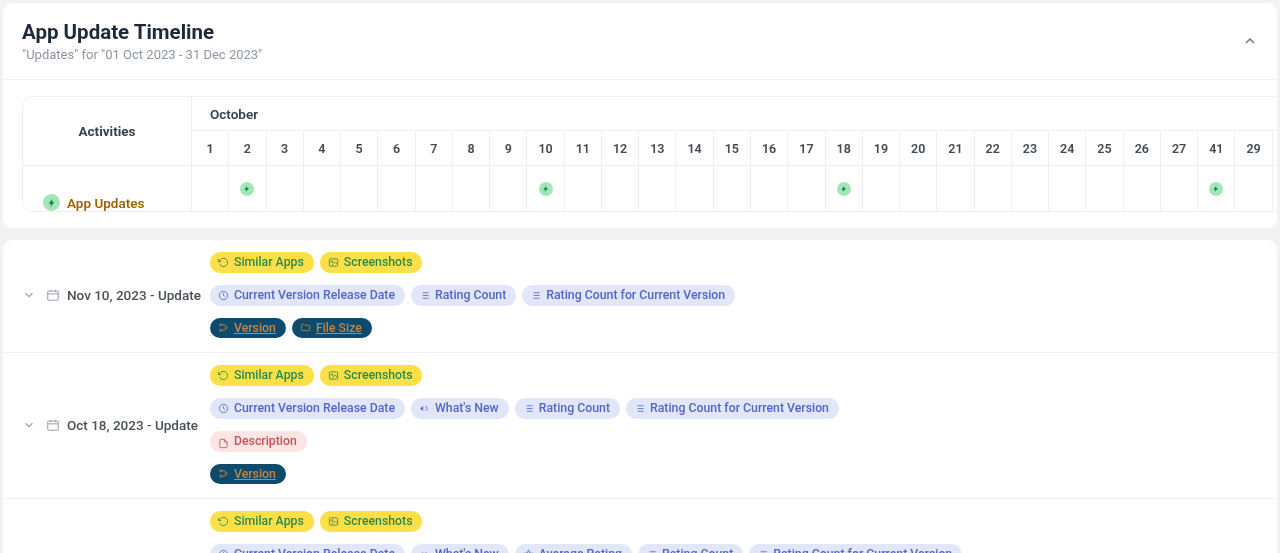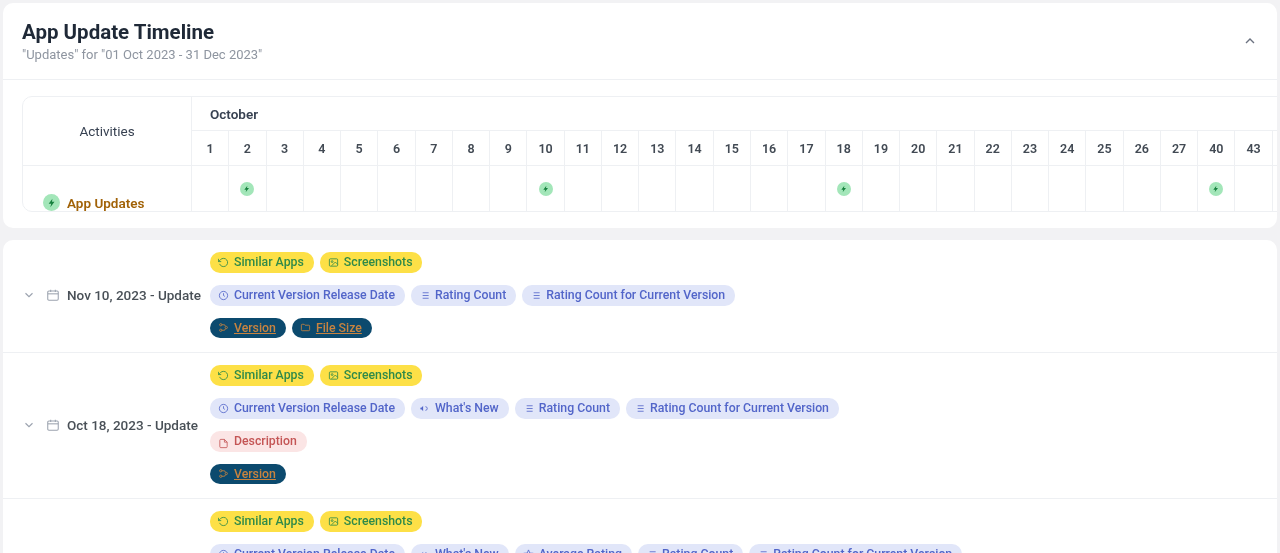--- a/index.html
+++ b/index.html
@@ -8,21 +8,21 @@
     .header { display: flex; justify-content: space-between; align-items: center; padding: 17px 19px 17px 19px; border-bottom: 1px solid #eef0f3; }
     .header-left h1 { font-size: 20.5px; font-weight: 700; color: #1f2937; }
     .header-left .sub { font-size: 13px; color: #8e95a0; margin-top: 3px; }
     .chevron { width: 16px; height: 16px; stroke: #6b7280; stroke-width: 2; fill: none; cursor: pointer; }
 
     .timeline-wrap { padding: 16px 19px; overflow-x: auto; }
     .timeline-wrap::-webkit-scrollbar { height: 5px; }
     .timeline-wrap::-webkit-scrollbar-thumb { background: #e9ecef; border-radius: 3px; }
     .grid { display: flex; border: 1px solid #eef0f3; border-radius: 10px; overflow: hidden; width: max-content; min-width: 100%; }
     .activities-col { flex: 0 0 169px; border-right: 1px solid #eef0f3; }
-    .activities-head { height: 69px; display: flex; align-items: center; justify-content: center; border-bottom: 1px solid #eef0f3; font-weight: 400; font-size: 13.5px; color: #374151; }
+    .activities-head { height: 69px; display: flex; align-items: center; justify-content: center; border-bottom: 1px solid #eef0f3; font-weight: 700; font-size: 13.5px; color: #374151; }
     .activities-row { height: 45px; display: flex; align-items: flex-end; padding: 0 20px; font-weight: 600; font-size: 13.5px; color: #a16207; }
     .activities-row .dot { width: 17px; height: 17px; border-radius: 50%; background: #a3e6b9; display: inline-flex; align-items: center; justify-content: center; margin-right: 7px; }
     .activities-row .dot svg { width: 10px; height: 10px; fill: #15803d; }
 
     .cal { flex: 1; }
     .month-row { height: 34px; display: flex; border-bottom: 1px solid #eef0f3; }
     .month-cell { flex: 0 0 1118px; display: flex; align-items: center; padding-left: 18px; font-weight: 600; font-size: 13.5px; color: #374151; border-right: 1px solid #eef0f3; }
     .days-row { display: flex; border-bottom: 1px solid #eef0f3; height: 35px; }
     .day-cell { flex: 0 0 37.27px; border-right: 1px solid #eef0f3; display: flex; align-items: center; justify-content: center; font-size: 12.5px; font-weight: 600; color: #424a54; }
     .data-row { display: flex; height: 45px; }
@@ -100,22 +100,22 @@
             <div class="day-cell">18</div>
             <div class="day-cell">19</div>
             <div class="day-cell">20</div>
             <div class="day-cell">21</div>
             <div class="day-cell">22</div>
             <div class="day-cell">23</div>
             <div class="day-cell">24</div>
             <div class="day-cell">25</div>
             <div class="day-cell">26</div>
             <div class="day-cell">27</div>
-            <div class="day-cell">40</div>
-            <div class="day-cell">43</div>
+            <div class="day-cell">41</div>
+            <div class="day-cell">29</div>
             <div class="day-cell">30</div>
           </div>
         <div class="data-row" id="data-row">
             <div class="data-cell"></div>
             <div class="data-cell">
               <span class="dot2">
                 <svg viewBox="0 0 24 24">
                   <path d="M13 2 L4 14 h6 l-2 8 10-13 h-6 z"></path>
                 </svg>
               </span>

